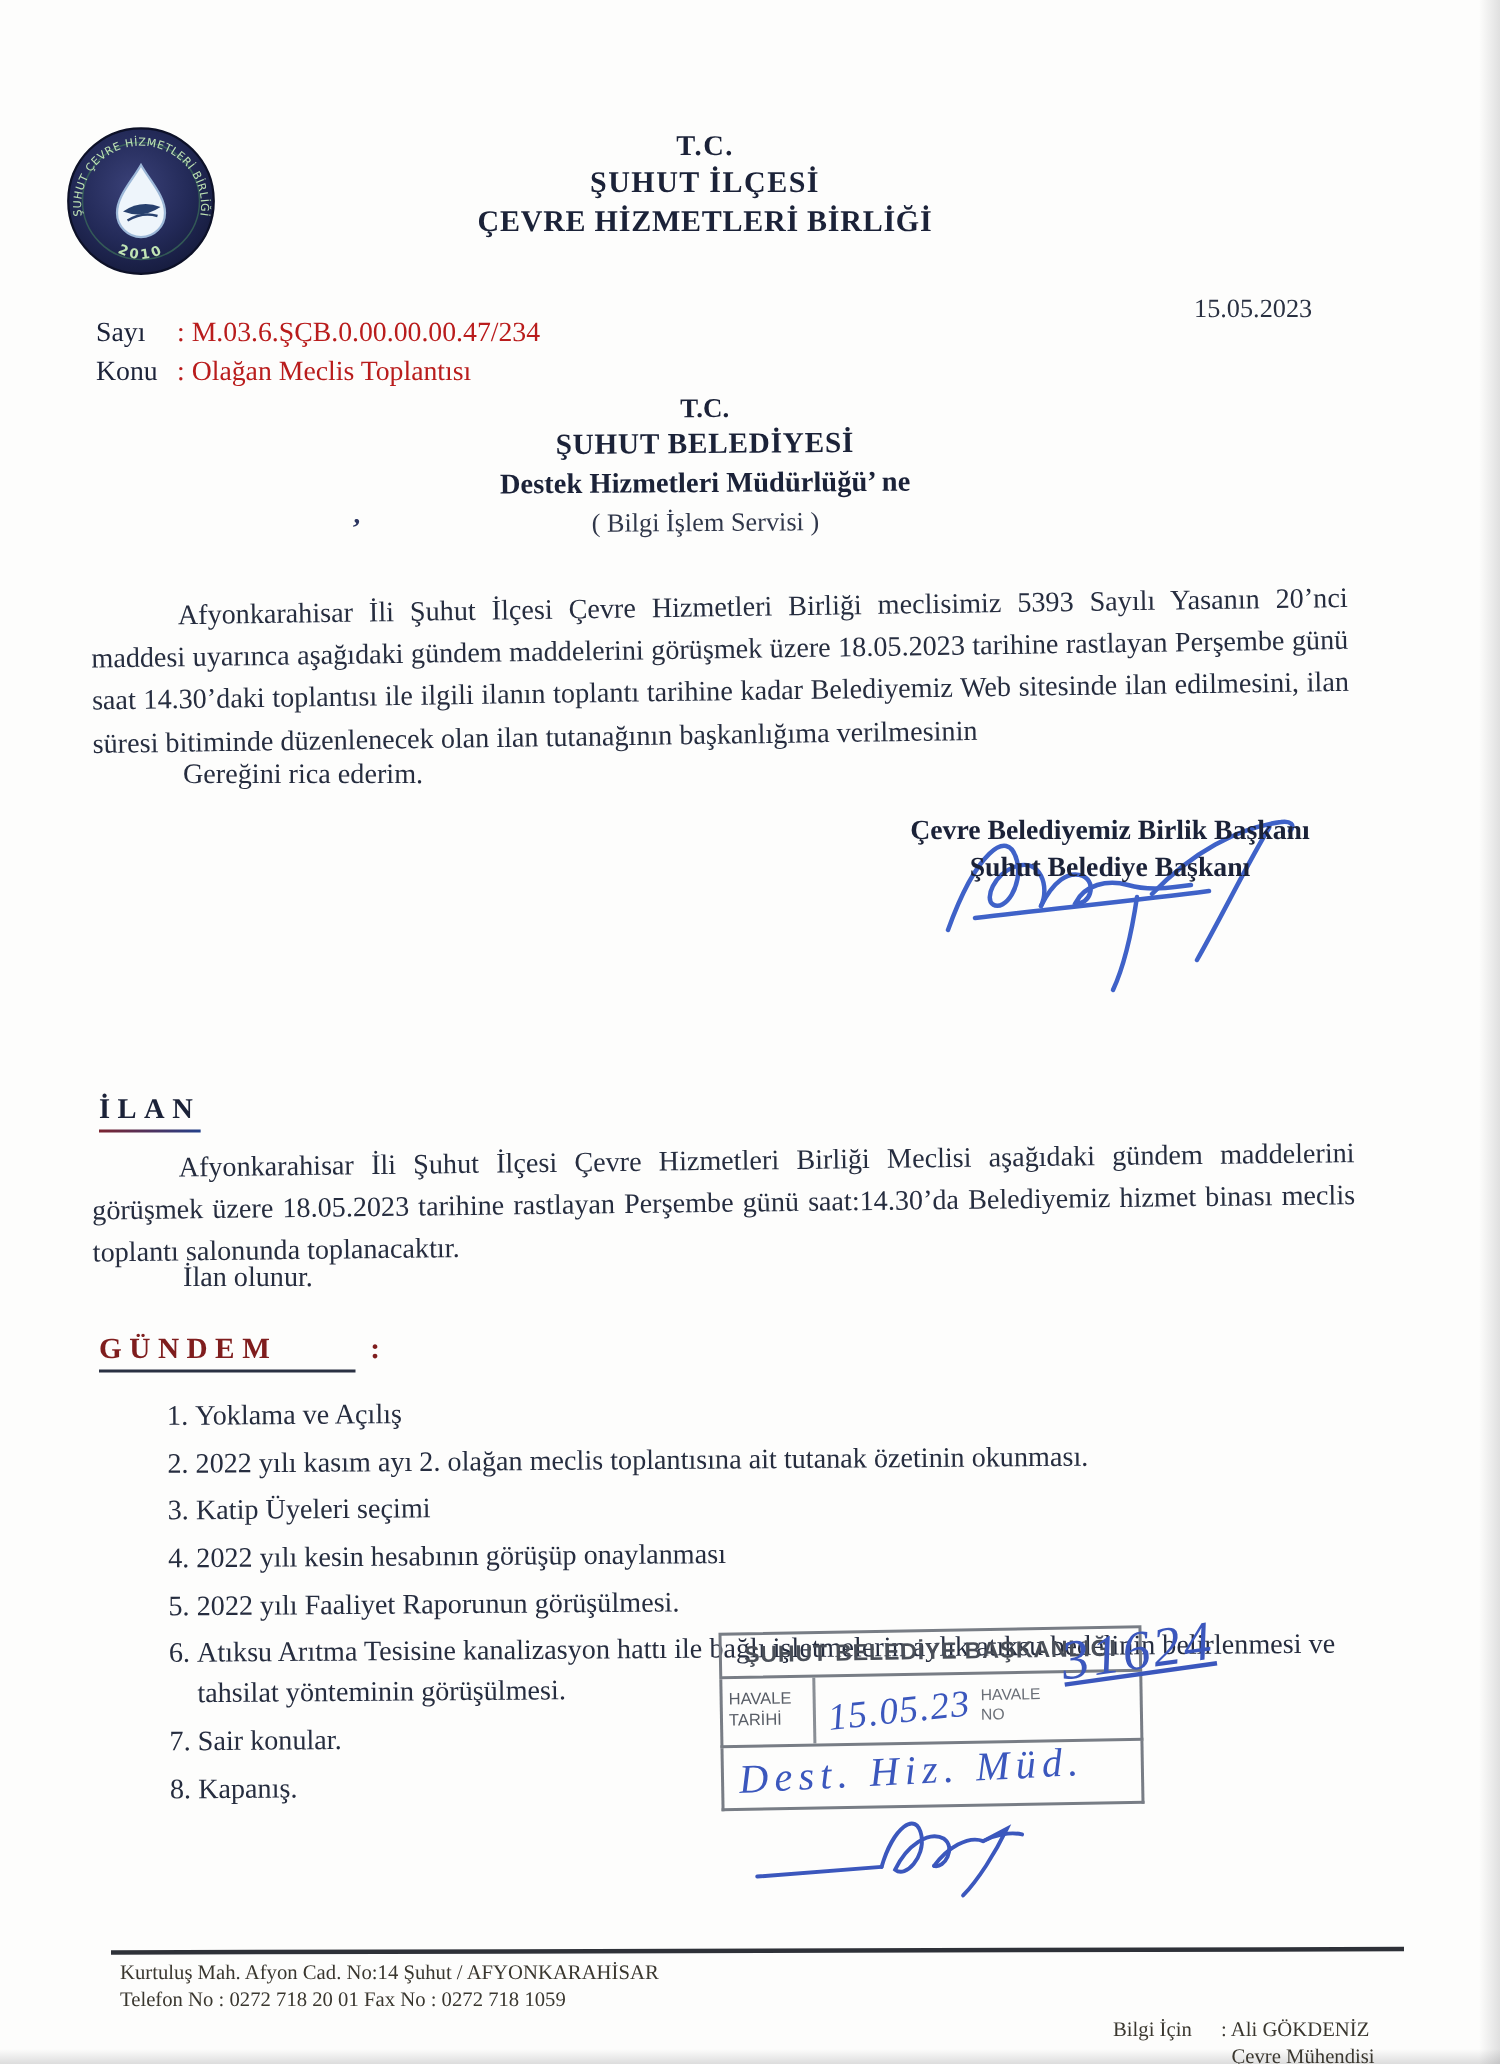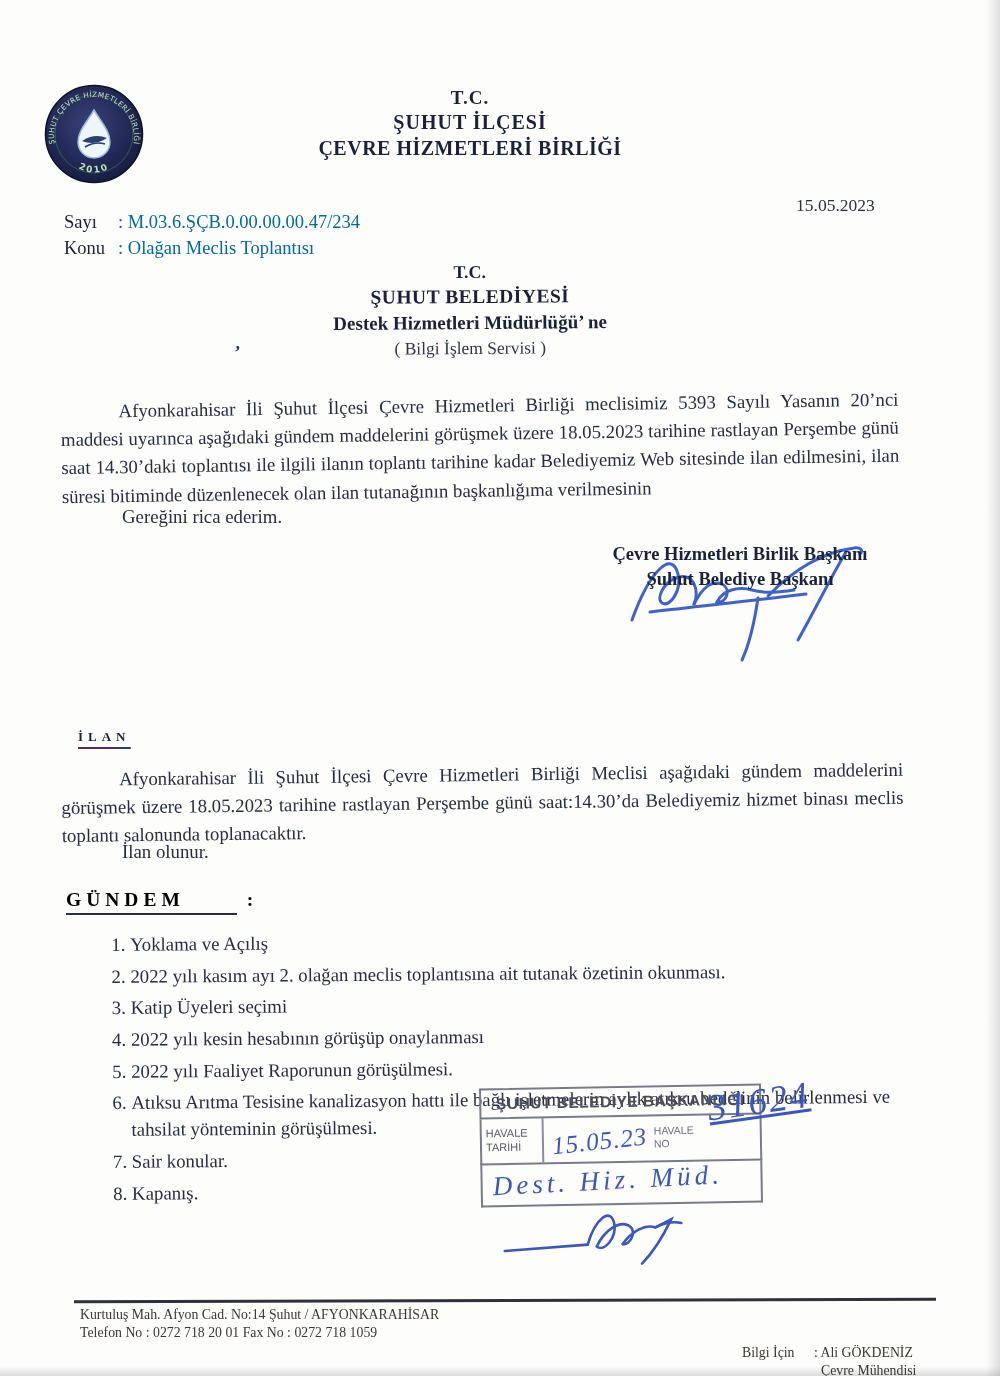--- a/index.html
+++ b/index.html
@@ -22,21 +22,21 @@
   .head-center { left:250px; top:86px; width:440px; text-align:center;
     font-weight:bold; color:#1b2238; line-height:1.28; }
   .head-center .l1 { font-size:19px; letter-spacing:1px; }
   .head-center .l2 { font-size:20px; letter-spacing:1px; }
   .head-center .l3 { font-size:20px; letter-spacing:.5px; }
   .date { left:796px; top:195px; font-size:17.5px; color:#2a3142; }
 
   .meta { left:64px; top:210px; font-size:18.5px; line-height:1.4; }
   .meta .row { display:flex; }
   .meta .lab { font-weight:normal; width:54px; color:#1b2238; }
-  .meta .val { color:#0369a1; }
+  .meta .val { color:#b91c1c; }
 
   .recipient { left:250px; top:262px; width:440px; text-align:center;
     color:#1b2238; transform:rotate(-.4deg); }
   .recipient .r1 { font-weight:bold; font-size:18px; }
   .recipient .r2 { font-weight:bold; font-size:19.5px; letter-spacing:.5px; margin-top:3px;}
   .recipient .r3 { font-weight:bold; font-size:19px; margin-top:4px; }
   .recipient .r4 { font-size:17.5px; margin-top:4px; color:#30374a; }
 
   .ink-mark { left:234px; top:342px; font-size:18px; color:#2b3560;
     transform:rotate(8deg); font-weight:bold; }
@@ -45,31 +45,31 @@
     text-align:justify; text-indent:58px; transform:rotate(-.85deg);
     transform-origin:left bottom; }
   .closing1 { left:122px; top:506px; font-size:18.8px; }
 
   .sig-block { left:590px; top:540px; width:300px; text-align:center; }
   .sig-svg { position:absolute; left:20px; top:0; width:270px; height:125px; }
   .sig-name { position:relative; margin-top:62px; font-weight:bold; font-size:18.5px; color:#1b2238; }
   .sig-t1 { position:relative; font-weight:bold; font-size:18.5px; color:#1b2238; margin-top:4px; }
   .sig-t2 { position:relative; font-weight:bold; font-size:18.5px; color:#1b2238; margin-top:4px; }
 
-  .ilan-head { left:78px; top:729px; font-weight:bold; font-size:13px;
+  .ilan-head { left:66px; top:729px; font-weight:bold; font-size:19px;
     letter-spacing:4px; color:#1b2238;
     background:linear-gradient(to right,#7c2430,#23408a) bottom/100% 2.5px no-repeat;
     padding-bottom:4px; }
   .ilan-par { left:62px; top:766px; width:842px; font-size:18.8px; line-height:1.5;
     text-align:justify; text-indent:58px; transform:rotate(-.7deg);
     transform-origin:left bottom; }
   .ilan-close { left:122px; top:841px; font-size:18.8px; }
 
   .gundem-head { left:66px; top:889px; font-weight:bold; font-size:19.5px;
-    letter-spacing:5px; color:#000000; }
+    letter-spacing:5px; color:#7f1d1d; }
   .gundem-head .txt { border-bottom:2.5px solid #2a3142; padding-bottom:3px;
     padding-right:52px; }
   .gundem-head .colon { margin-left:10px; }
 
   .gundem-list { left:100px; top:932px; width:822px; transform:rotate(-.45deg);
     transform-origin:left top; }
   .gundem-list ol { list-style-position:outside; padding-left:30px; }
   .gundem-list li { font-size:18.8px; line-height:1.42; margin-bottom:5px; color:#262d3f; }
 
   
@@ -169,21 +169,21 @@
     <svg class="sig-svg" viewBox="0 0 270 125">
       <g fill="none" stroke="#3f62c8" stroke-width="3" stroke-linecap="round">
         <path d="M22,80 C40,30 62,10 68,34 C72,50 60,68 52,63 C46,59 53,43 66,38 C84,31 90,52 84,64"></path>
         <path d="M84,64 C92,48 102,40 112,44 C122,49 116,64 107,62 C113,50 128,46 142,50 C156,54 170,52 184,50"></path>
         <path d="M40,72 C90,66 150,60 196,54"></path>
         <path d="M158,56 C185,28 215,12 244,8 C250,7 254,10 250,14"></path>
         <path d="M236,12 C222,35 205,70 188,100"></path>
         <path d="M148,58 C144,85 139,105 132,120"></path>
       </g>
     </svg>
-    <div class="sig-t1">Çevre Hizmetleri Birlik Başkanı</div>
+    <div class="sig-t1">Çevre Belediyemiz Birlik Başkanı</div>
     <div class="sig-t2">Şuhut Belediye Başkanı</div>
   </div>
 
   <div class="abs ilan-head" style="letter-spacing:5px;">İLAN</div>
   <p class="abs ilan-par">Afyonkarahisar İli Şuhut İlçesi Çevre Hizmetleri Birliği Meclisi aşağıdaki gündem maddelerini görüşmek üzere 18.05.2023  tarihine rastlayan Perşembe günü saat:14.30’da Belediyemiz hizmet binası meclis toplantı salonunda toplanacaktır.</p>
   <div class="abs ilan-close">İlan olunur.</div>
 
   <div class="abs gundem-head">
     <span class="txt">GÜNDEM</span><span class="colon">:</span>
   </div>

